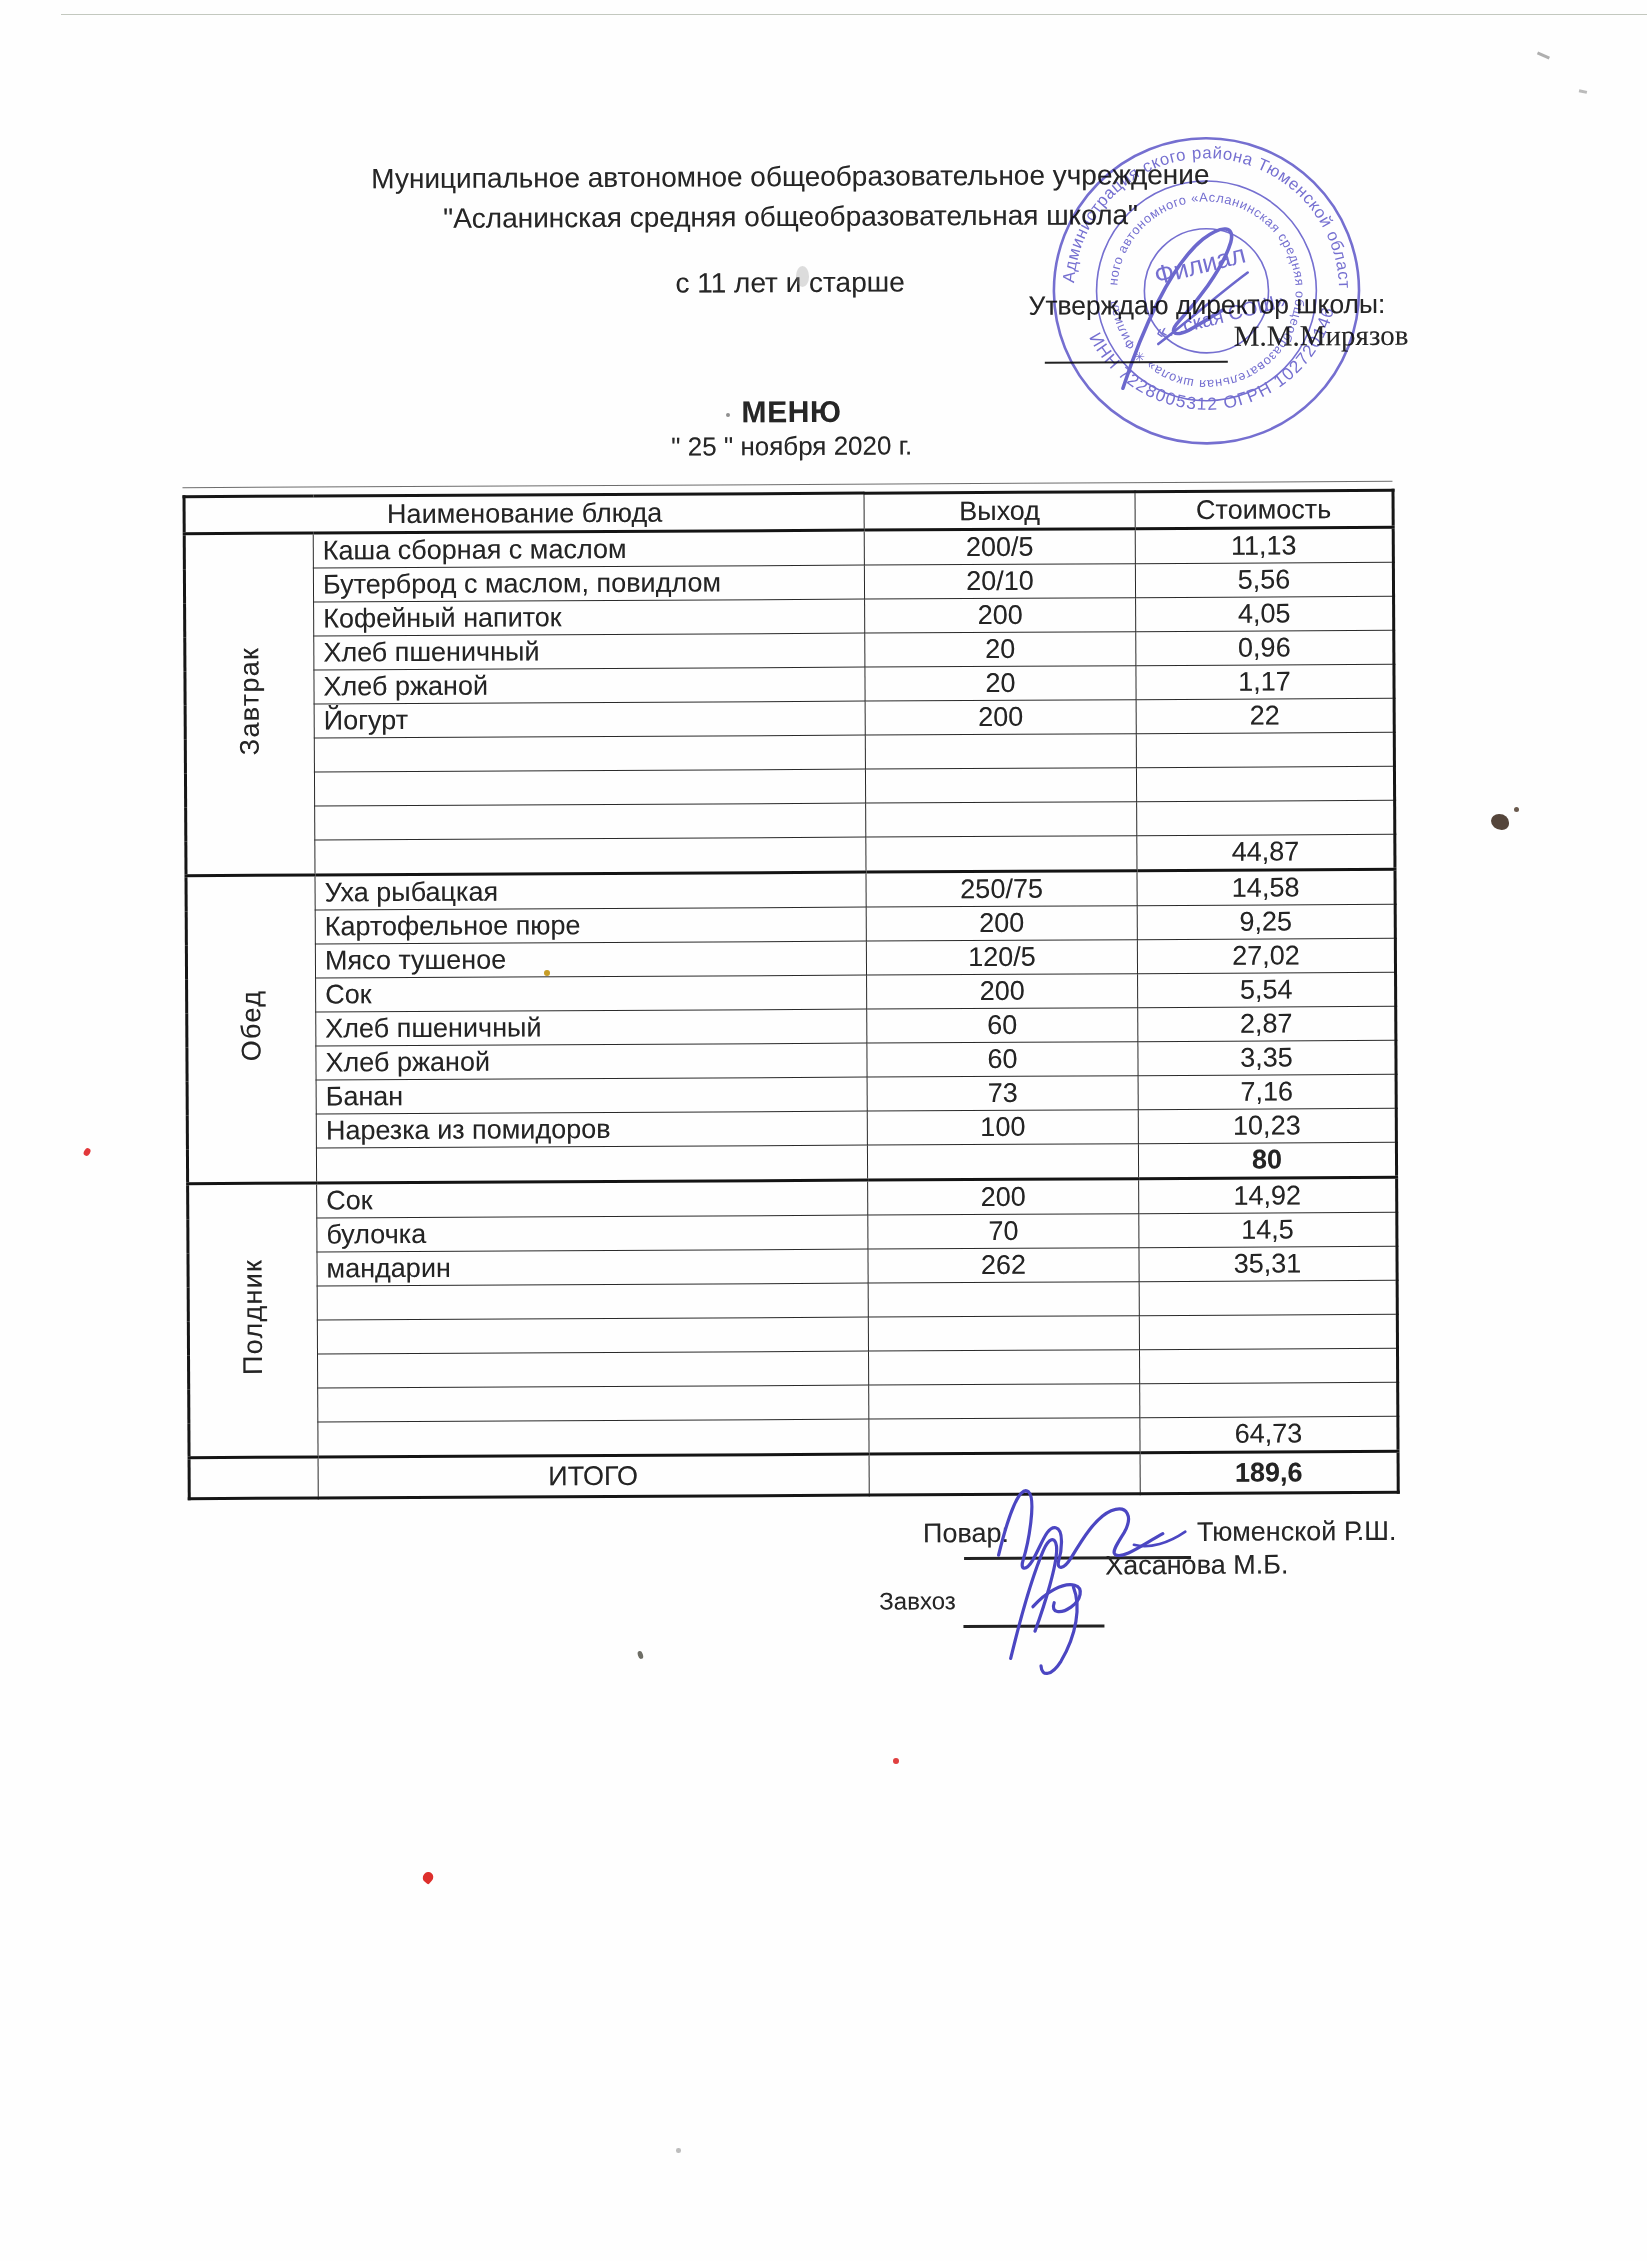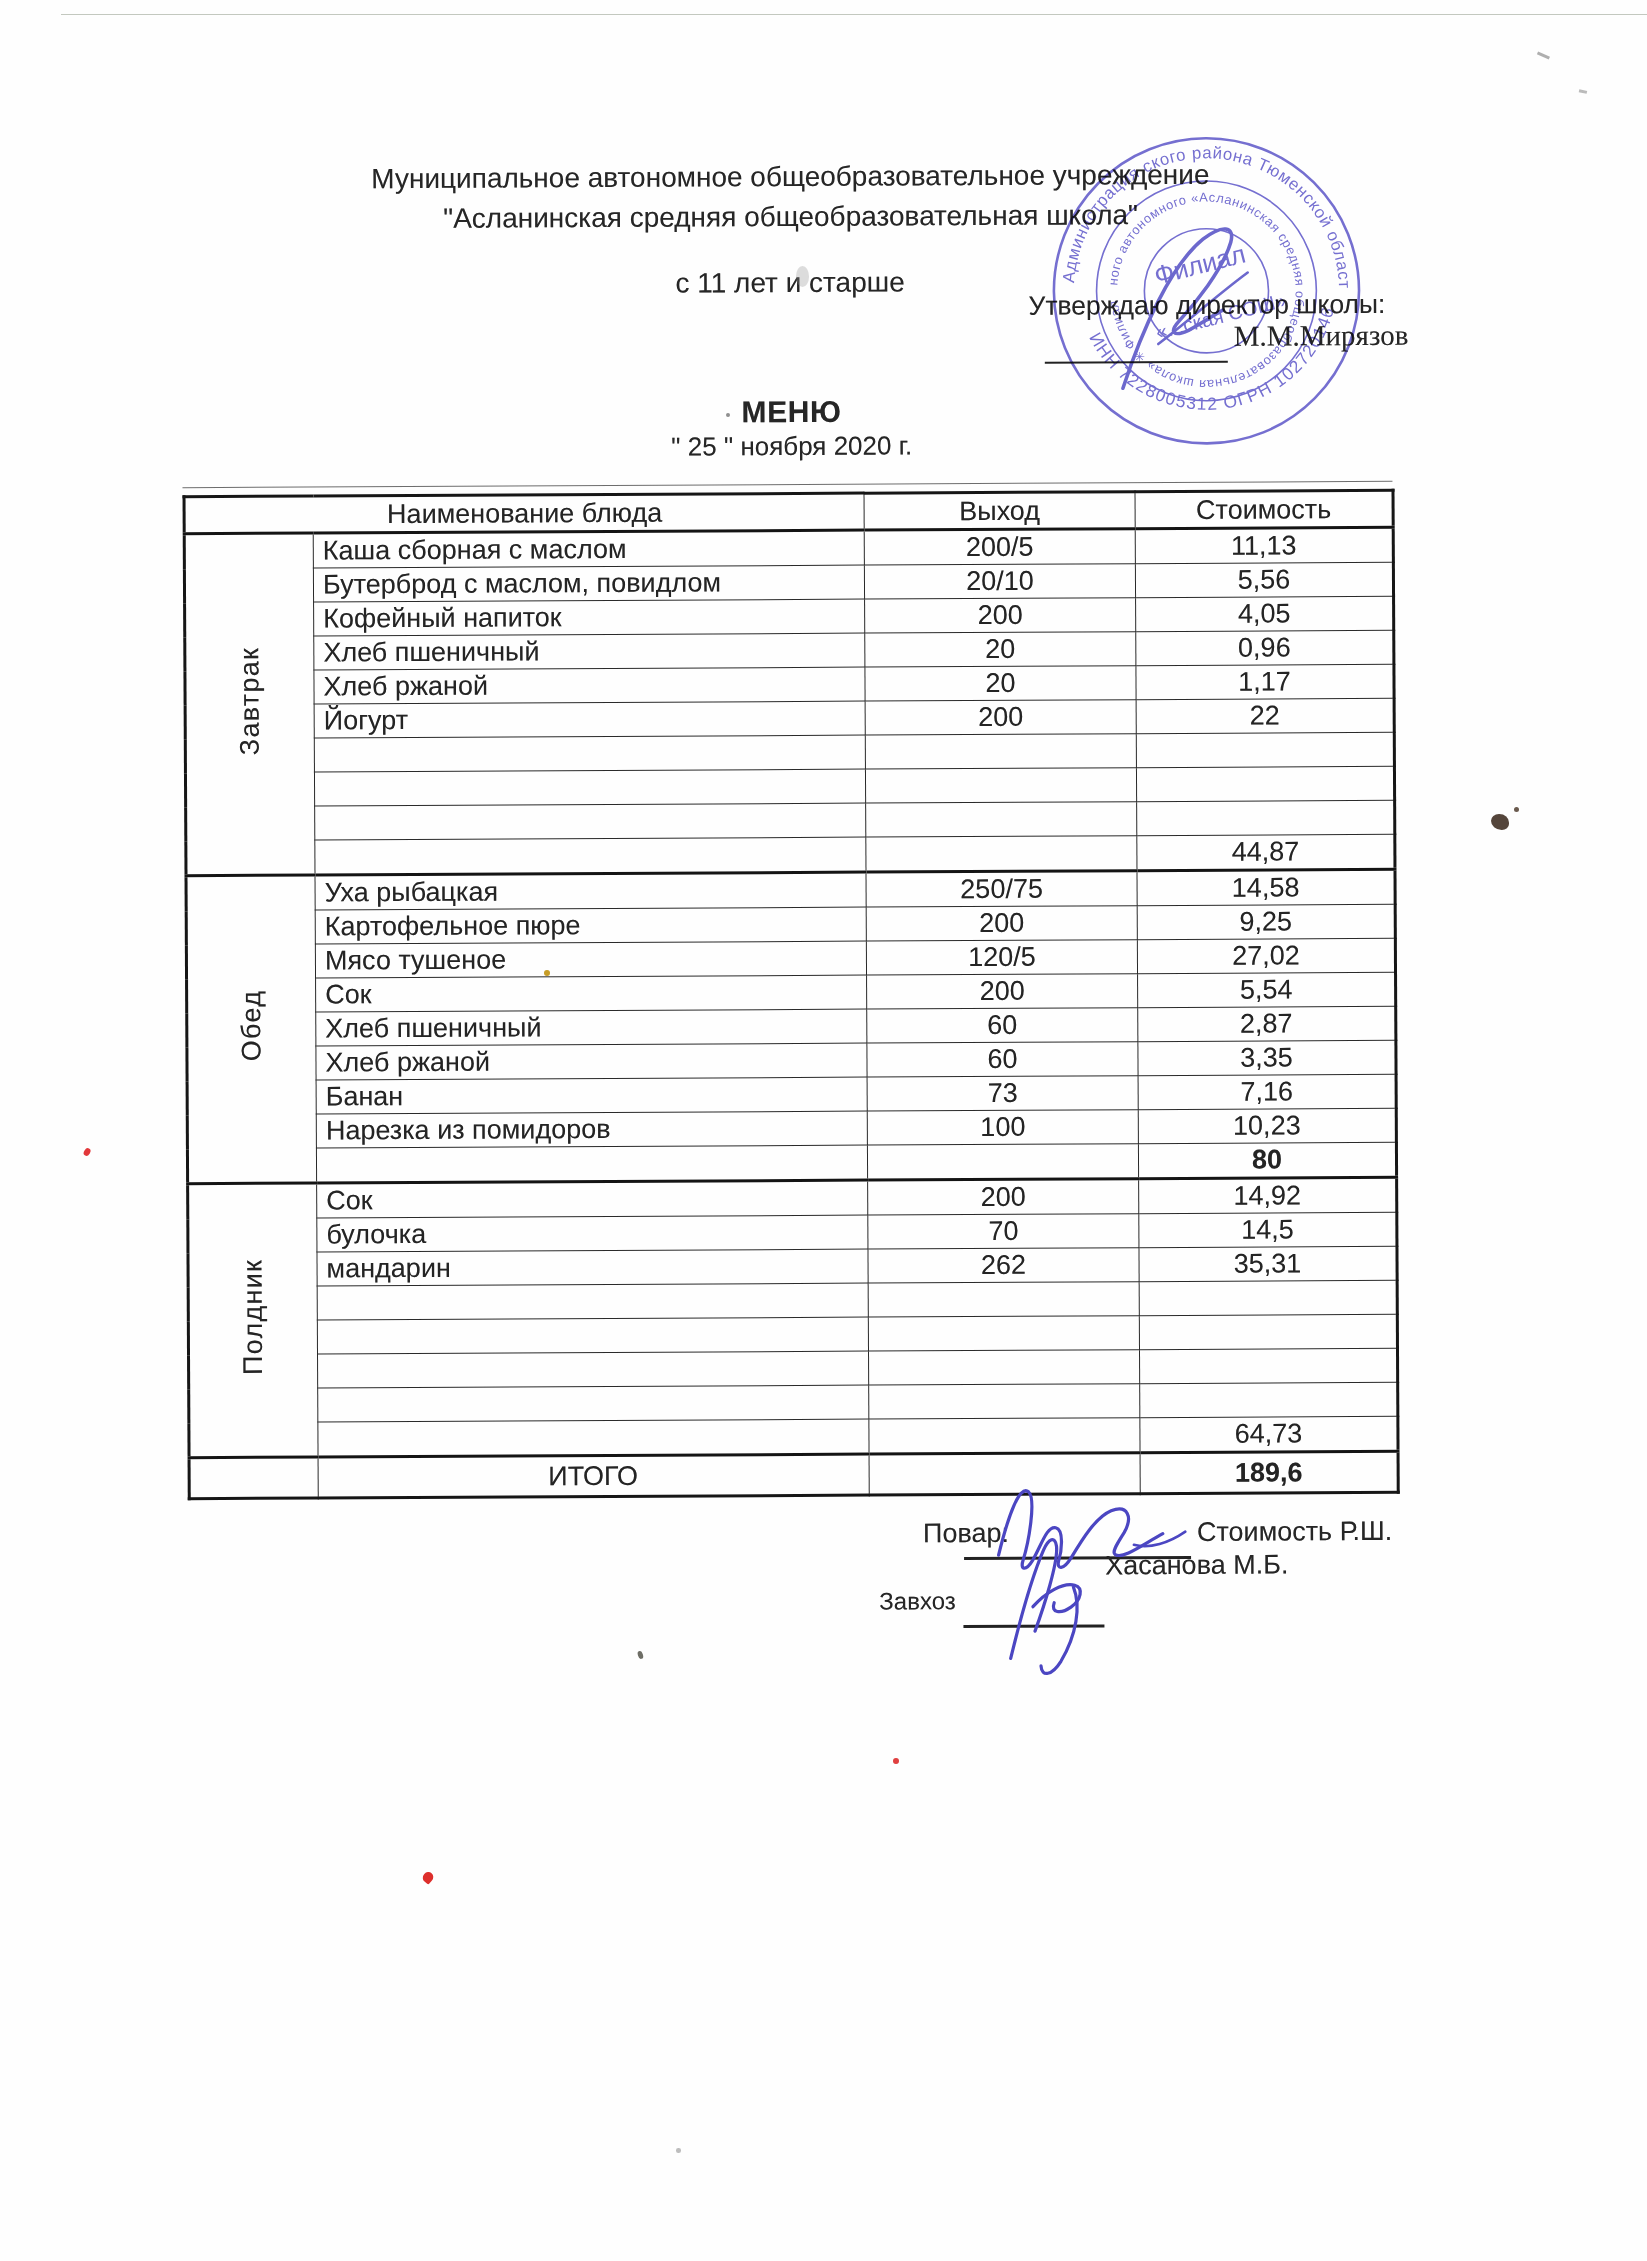--- a/index.html
+++ b/index.html
@@ -267,21 +267,21 @@
             <td class="cat"></td>
             <td class="name">ИТОГО</td>
             <td class="out"></td>
             <td class="cost b">189,6</td>
           </tr>
         </tbody>
     </table>
 
     <div class="txt sig-label-cook">Повар:</div>
     <div class="sig-line-cook"></div>
-    <div class="txt sig-name-cook">Стоимость Р.Ш.</div>
+    <div class="txt sig-name-cook">Тюменской Р.Ш.</div>
 
     <div class="txt sig-label-steward">Завхоз</div>
     <div class="sig-line-steward"></div>
     <div class="txt sig-name-steward">Хасанова М.Б.</div>
 
     <svg class="sig-svg" style="left:966px; top:1466px;" width="233" height="116" viewBox="0 0 360 180">
       <path d="M 45 140 C 60 80 78 30 92 42 C 104 53 92 120 83 148 C 78 163 87 166 98 148 C 112 124 120 95 134 98 C 147 101 143 135 138 150 C 135 162 145 165 158 144 C 175 116 196 82 220 72 C 246 62 254 82 240 106 C 230 122 220 136 226 140 C 238 148 270 124 300 108" fill="none" stroke="#4b46c2" stroke-width="5" stroke-linecap="round"></path>
       <path d="M 255 125 C 280 132 310 122 335 105" fill="none" stroke="#4b46c2" stroke-width="4" stroke-linecap="round"></path>
     </svg>
 

